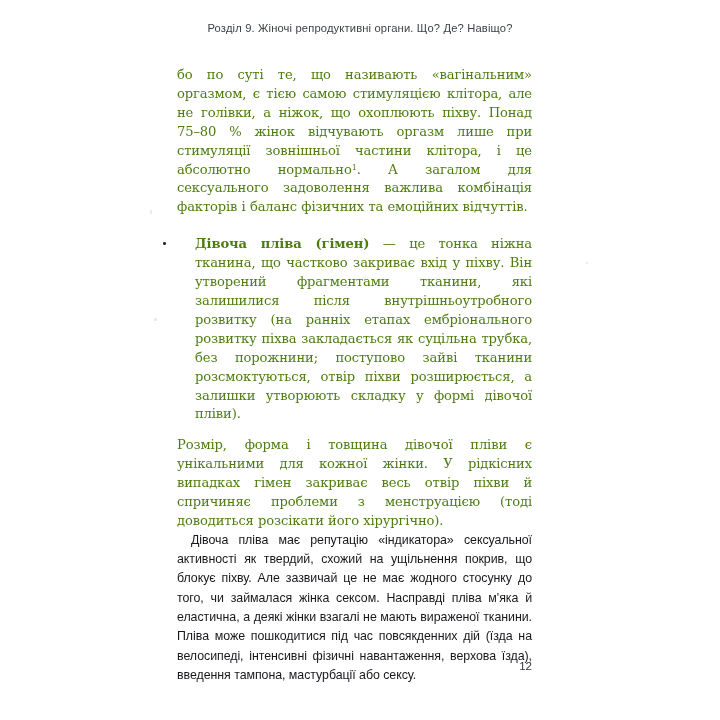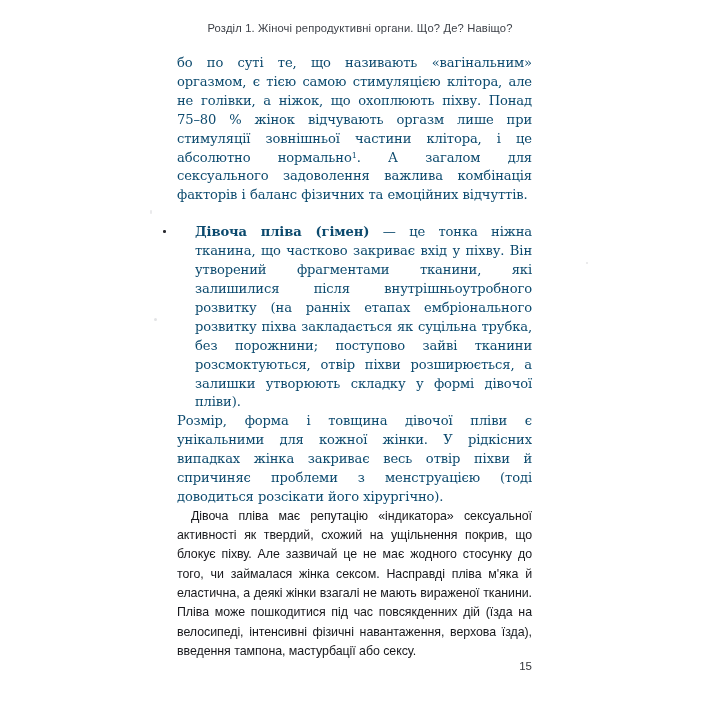--- a/index.html
+++ b/index.html
@@ -41,27 +41,27 @@
 
   
   .text-block {
     position: absolute;
     top: 54px;
     left: 177px;
     width: 355px;
   }
 
   p.body-par {
-    margin: 0 0 0 0;
+    margin: 12px 0 0 0;
     font-family: "DejaVu Serif", "Liberation Serif", serif;
     font-size: 13.1px;
     line-height: 18.9px;
     text-align: justify;
     text-align-last: left;
-    color: #0c4a6e;
+    color: #4d7c0f;
     letter-spacing: -0.12px;
     word-spacing: 0.2px;
   }
 
   
   .par-continued { text-indent: 0; }
 
   
   .gap-bullet  { margin-top: 18px; }
   .gap-par     { margin-top: 20px; }
@@ -127,36 +127,36 @@
   }
   .speck.s1 { left: 154px; top: 318px; width: 3px; height: 3px; opacity: .75; }
   .speck.s2 { left: 586px; top: 262px; width: 2px;   height: 2px; opacity: .7; }
   .speck.s3 { left: 150px; top: 210px; width: 1.5px; height: 4px; opacity: .55; border-radius: 1px;}
 </style>
 </head>
 <body>
 
 <div class="page">
 
-  <div class="running-head">Розділ 1. Жіночі репродуктивні органи. Що? Де? Навіщо?</div>
+  <div class="running-head">Розділ 9. Жіночі репродуктивні органи. Що? Де? Навіщо?</div>
 
   <div class="text-block">
 
     <p class="body-par par-continued"><span>бо по суті те, що називають «вагінальним» оргазмом, є тією самою стимуляцією клітора, але не голівки, а ніжок, що охоплюють піхву. Понад 75–80 % жінок відчувають оргазм лише при стимуляції зовнішньої частини клітора, і це абсолютно нормально</span><sup class="fn">1</sup><span>. А загалом для сексуального задоволення важлива комбінація факторів і баланс фізичних та емоційних відчуттів.</span></p>
 
     <div class="bullet-item gap-bullet">
       <span class="bullet-dot"></span>
       <p class="body-par"><span class="term">Дівоча пліва (гімен)</span><span> — це тонка ніжна тканина, що частково закриває вхід у піхву. Він утворений фрагментами тканини, які залишилися після внутрішньоутробного розвитку (на ранніх етапах ембріонального розвитку піхва закладається як суцільна трубка, без порожнини; поступово зайві тканини розсмоктуються, отвір піхви розширюється, а залишки утворюють складку у формі дівочої пліви).</span></p>
     </div>
 
-    <p class="body-par gap-par">Розмір, форма і товщина дівочої пліви є унікальними для кожної жінки. У рідкісних випадках жінка закриває весь отвір піхви й спричиняє проблеми з менструацією (тоді доводиться розсікати його хірургічно).</p>
+    <p class="body-par gap-par">Розмір, форма і товщина дівочої пліви є унікальними для кожної жінки. У рідкісних випадках гімен закриває весь отвір піхви й спричиняє проблеми з менструацією (тоді доводиться розсікати його хірургічно).</p>
 
     <p class="body-par-sans gap-par-sans">Дівоча пліва має репутацію «індикатора» сексуальної активності як твердий, схожий на ущільнення покрив, що блокує піхву. Але зазвичай це не має жодного стосунку до того, чи займалася жінка сексом. Насправді пліва м'яка й еластична, а деякі жінки взагалі не мають вираженої тканини. Пліва може пошкодитися під час повсякденних дій (їзда на велосипеді, інтенсивні фізичні навантаження, верхова їзда), введення тампона, мастурбації або сексу.</p>
 
   </div>
 
-  <div class="folio">15</div>
+  <div class="folio">12</div>
 
   <span class="speck s1"></span>
   <span class="speck s2"></span>
   <span class="speck s3"></span>
 
 </div>
 
 </body></html>

